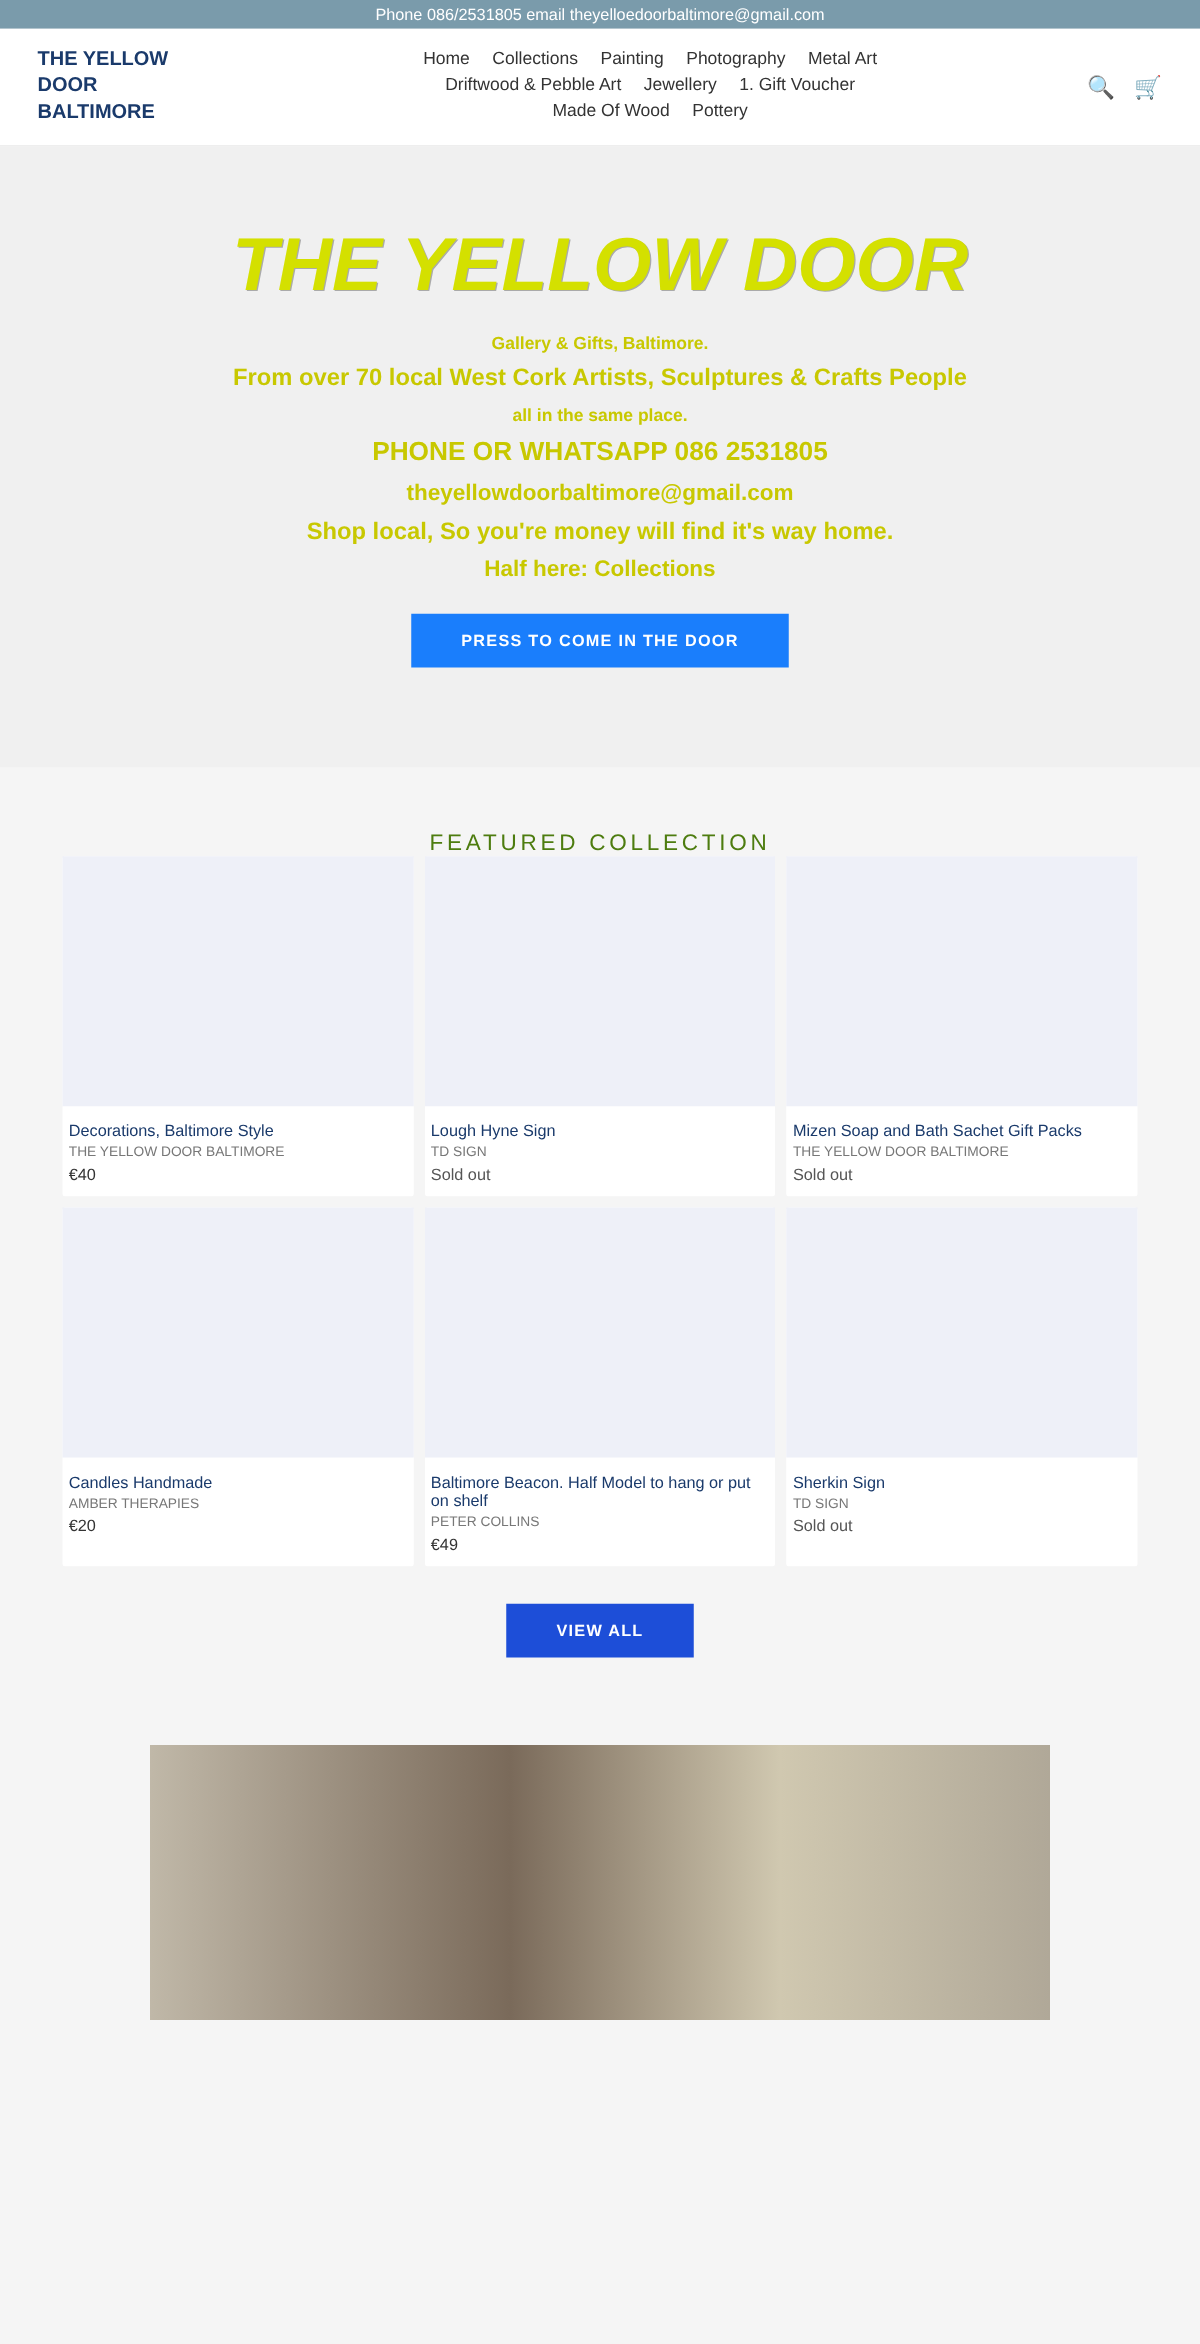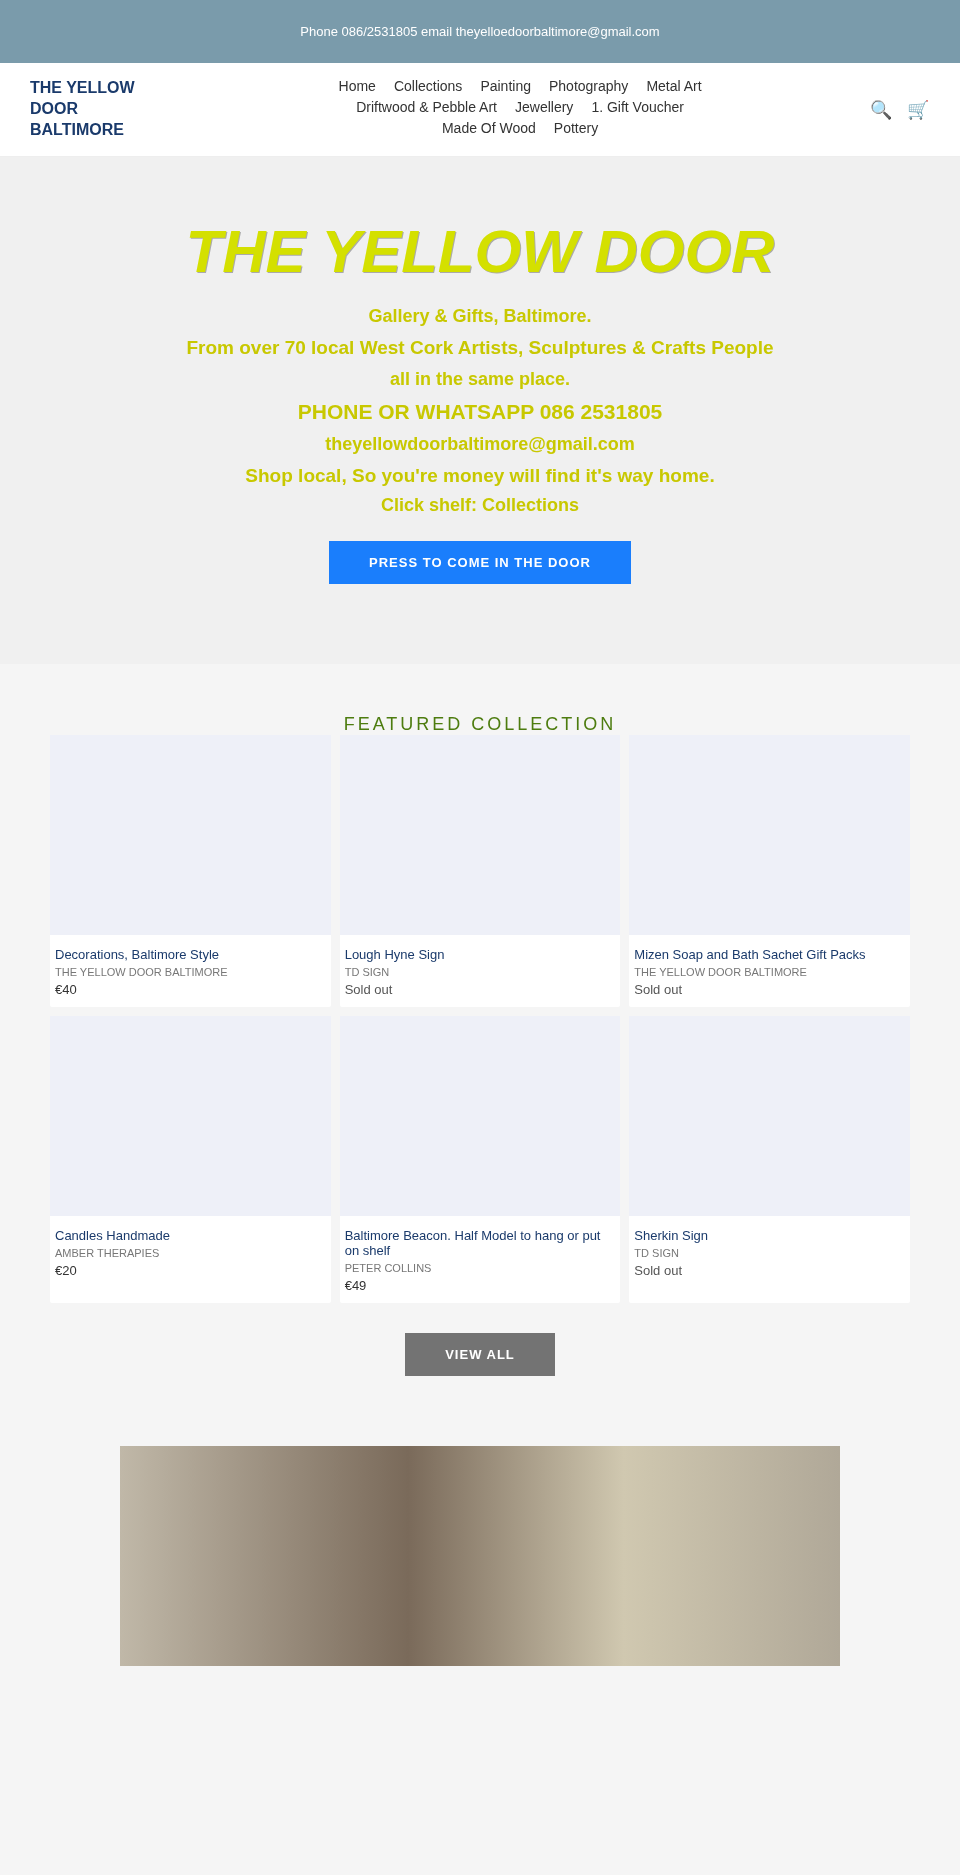--- a/index.html
+++ b/index.html
@@ -3,21 +3,21 @@
   <meta charset="utf-8">
   <style>
     * { margin: 0; padding: 0; box-sizing: border-box; }
     body { font-family: Arial, sans-serif; background: #f5f5f5; color: #333; width: 960px; }
 
     
     .top-banner {
       background: #7a9bab;
       color: white;
       text-align: center;
-      padding: 24px;
+      padding: 4px;
       font-size: 13px;
     }
 
     
     header {
       background: white;
       padding: 15px 30px;
       display: flex;
       align-items: center;
       justify-content: space-between;
@@ -67,21 +67,21 @@
     .hero h1 {
       font-size: 60px;
       font-weight: 900;
       color: #d4e000;
       font-style: italic;
       margin-bottom: 20px;
       text-shadow: 1px 1px 0 #aaa;
     }
     .hero p {
       color: #c8c800;
-      font-size: 18px;
+      font-size: 14px;
       margin-bottom: 10px;
       font-weight: bold;
     }
     .hero p.large {
       font-size: 19px;
     }
     .hero .phone {
       font-size: 21px;
       font-weight: bold;
       color: #c8c800;
@@ -165,21 +165,21 @@
     .product-sold {
       font-size: 13px;
       color: #555;
     }
 
     .view-all-container {
       text-align: center;
       margin-top: 20px;
     }
     .btn-view-all {
-      background: #737373;
+      background: #1d4ed8;
       color: white;
       border: none;
       padding: 14px 40px;
       font-size: 13px;
       font-weight: bold;
       text-transform: uppercase;
       letter-spacing: 1px;
       cursor: pointer;
     }
     .bottom-image-container {
@@ -242,21 +242,21 @@
 
 <section class="hero">
   <h1>THE YELLOW DOOR</h1>
   <p>Gallery &amp; Gifts, Baltimore.</p>
   <p class="large">From over 70 local West Cork Artists, Sculptures &amp; Crafts People</p>
   <p>all in the same place.</p>
   <p class="phone">PHONE OR WHATSAPP 086 2531805</p>
   <p class="email">theyellowdoorbaltimore@gmail.com</p>
   <p class="shop-local">Shop local, So you're money will find it's way home.</p>
   <p class="click-here">
-    <span>Click shelf: Collections</span>
+    <span>Half here: Collections</span>
   </p>
   <button class="btn-enter">PRESS TO COME IN THE DOOR</button>
 </section>
 
 <section class="featured">
   <h2>FEATURED COLLECTION</h2>
 
   <div class="products-grid">
 
     <div class="product-card">

